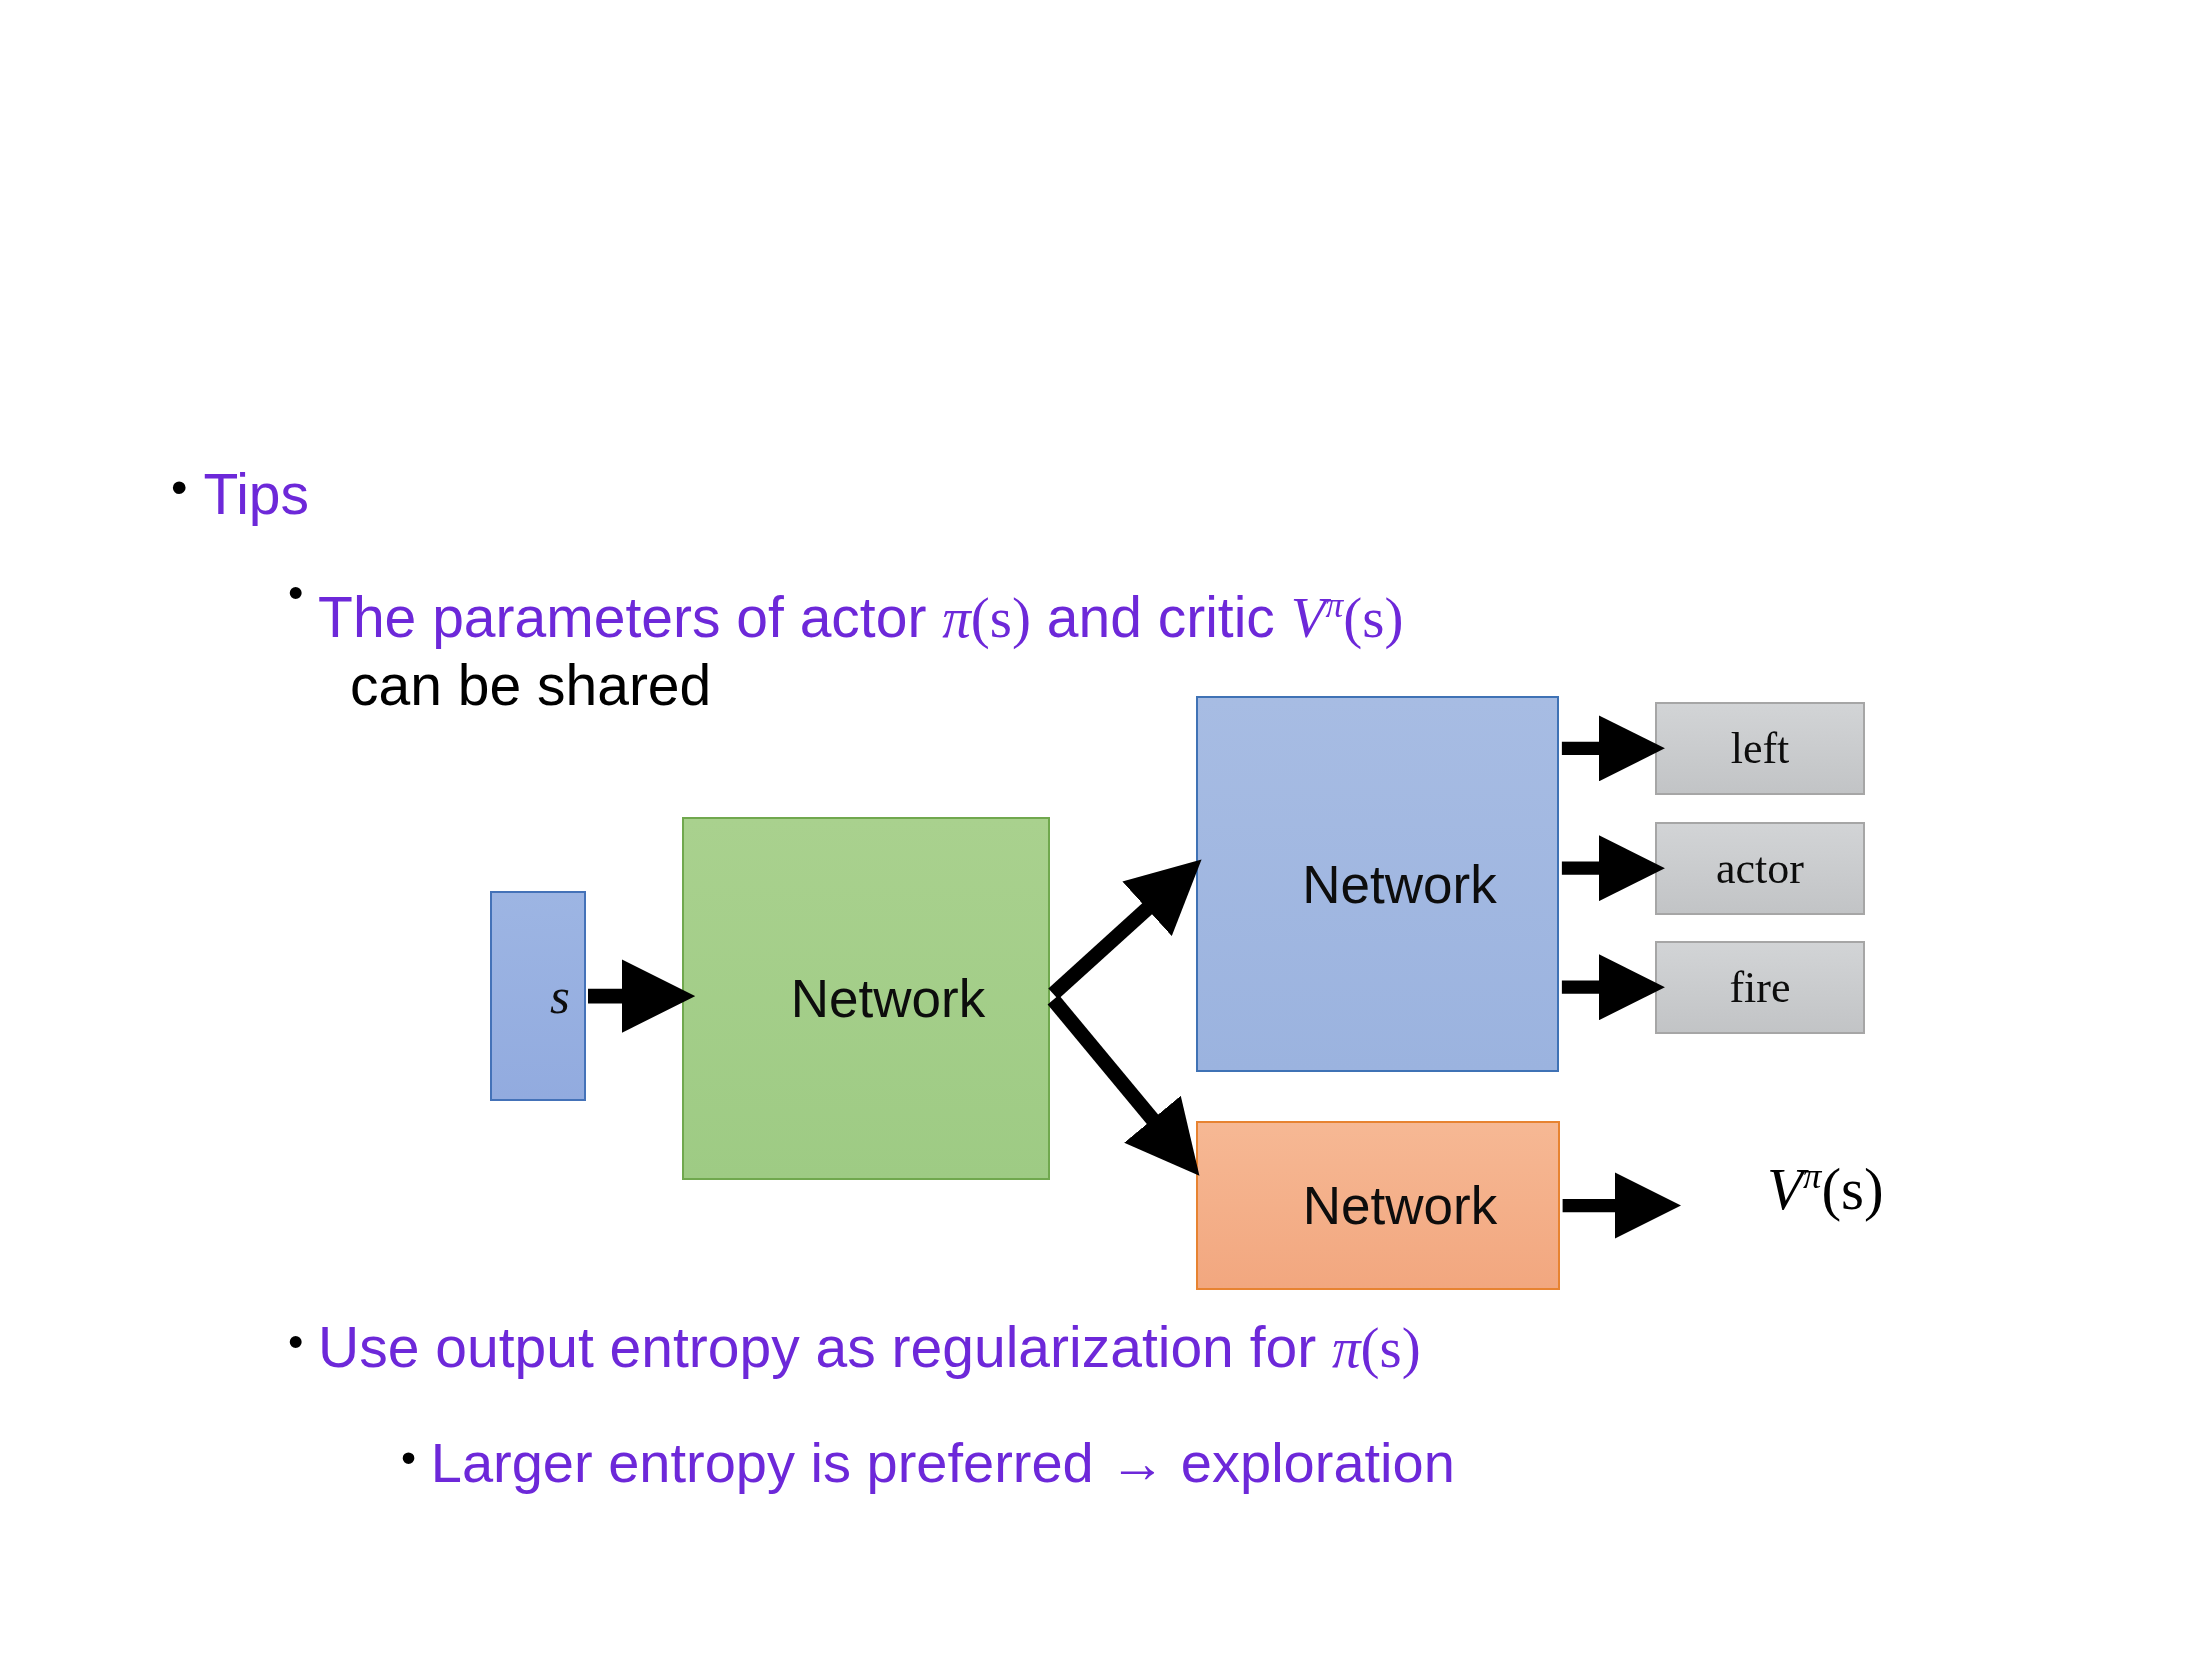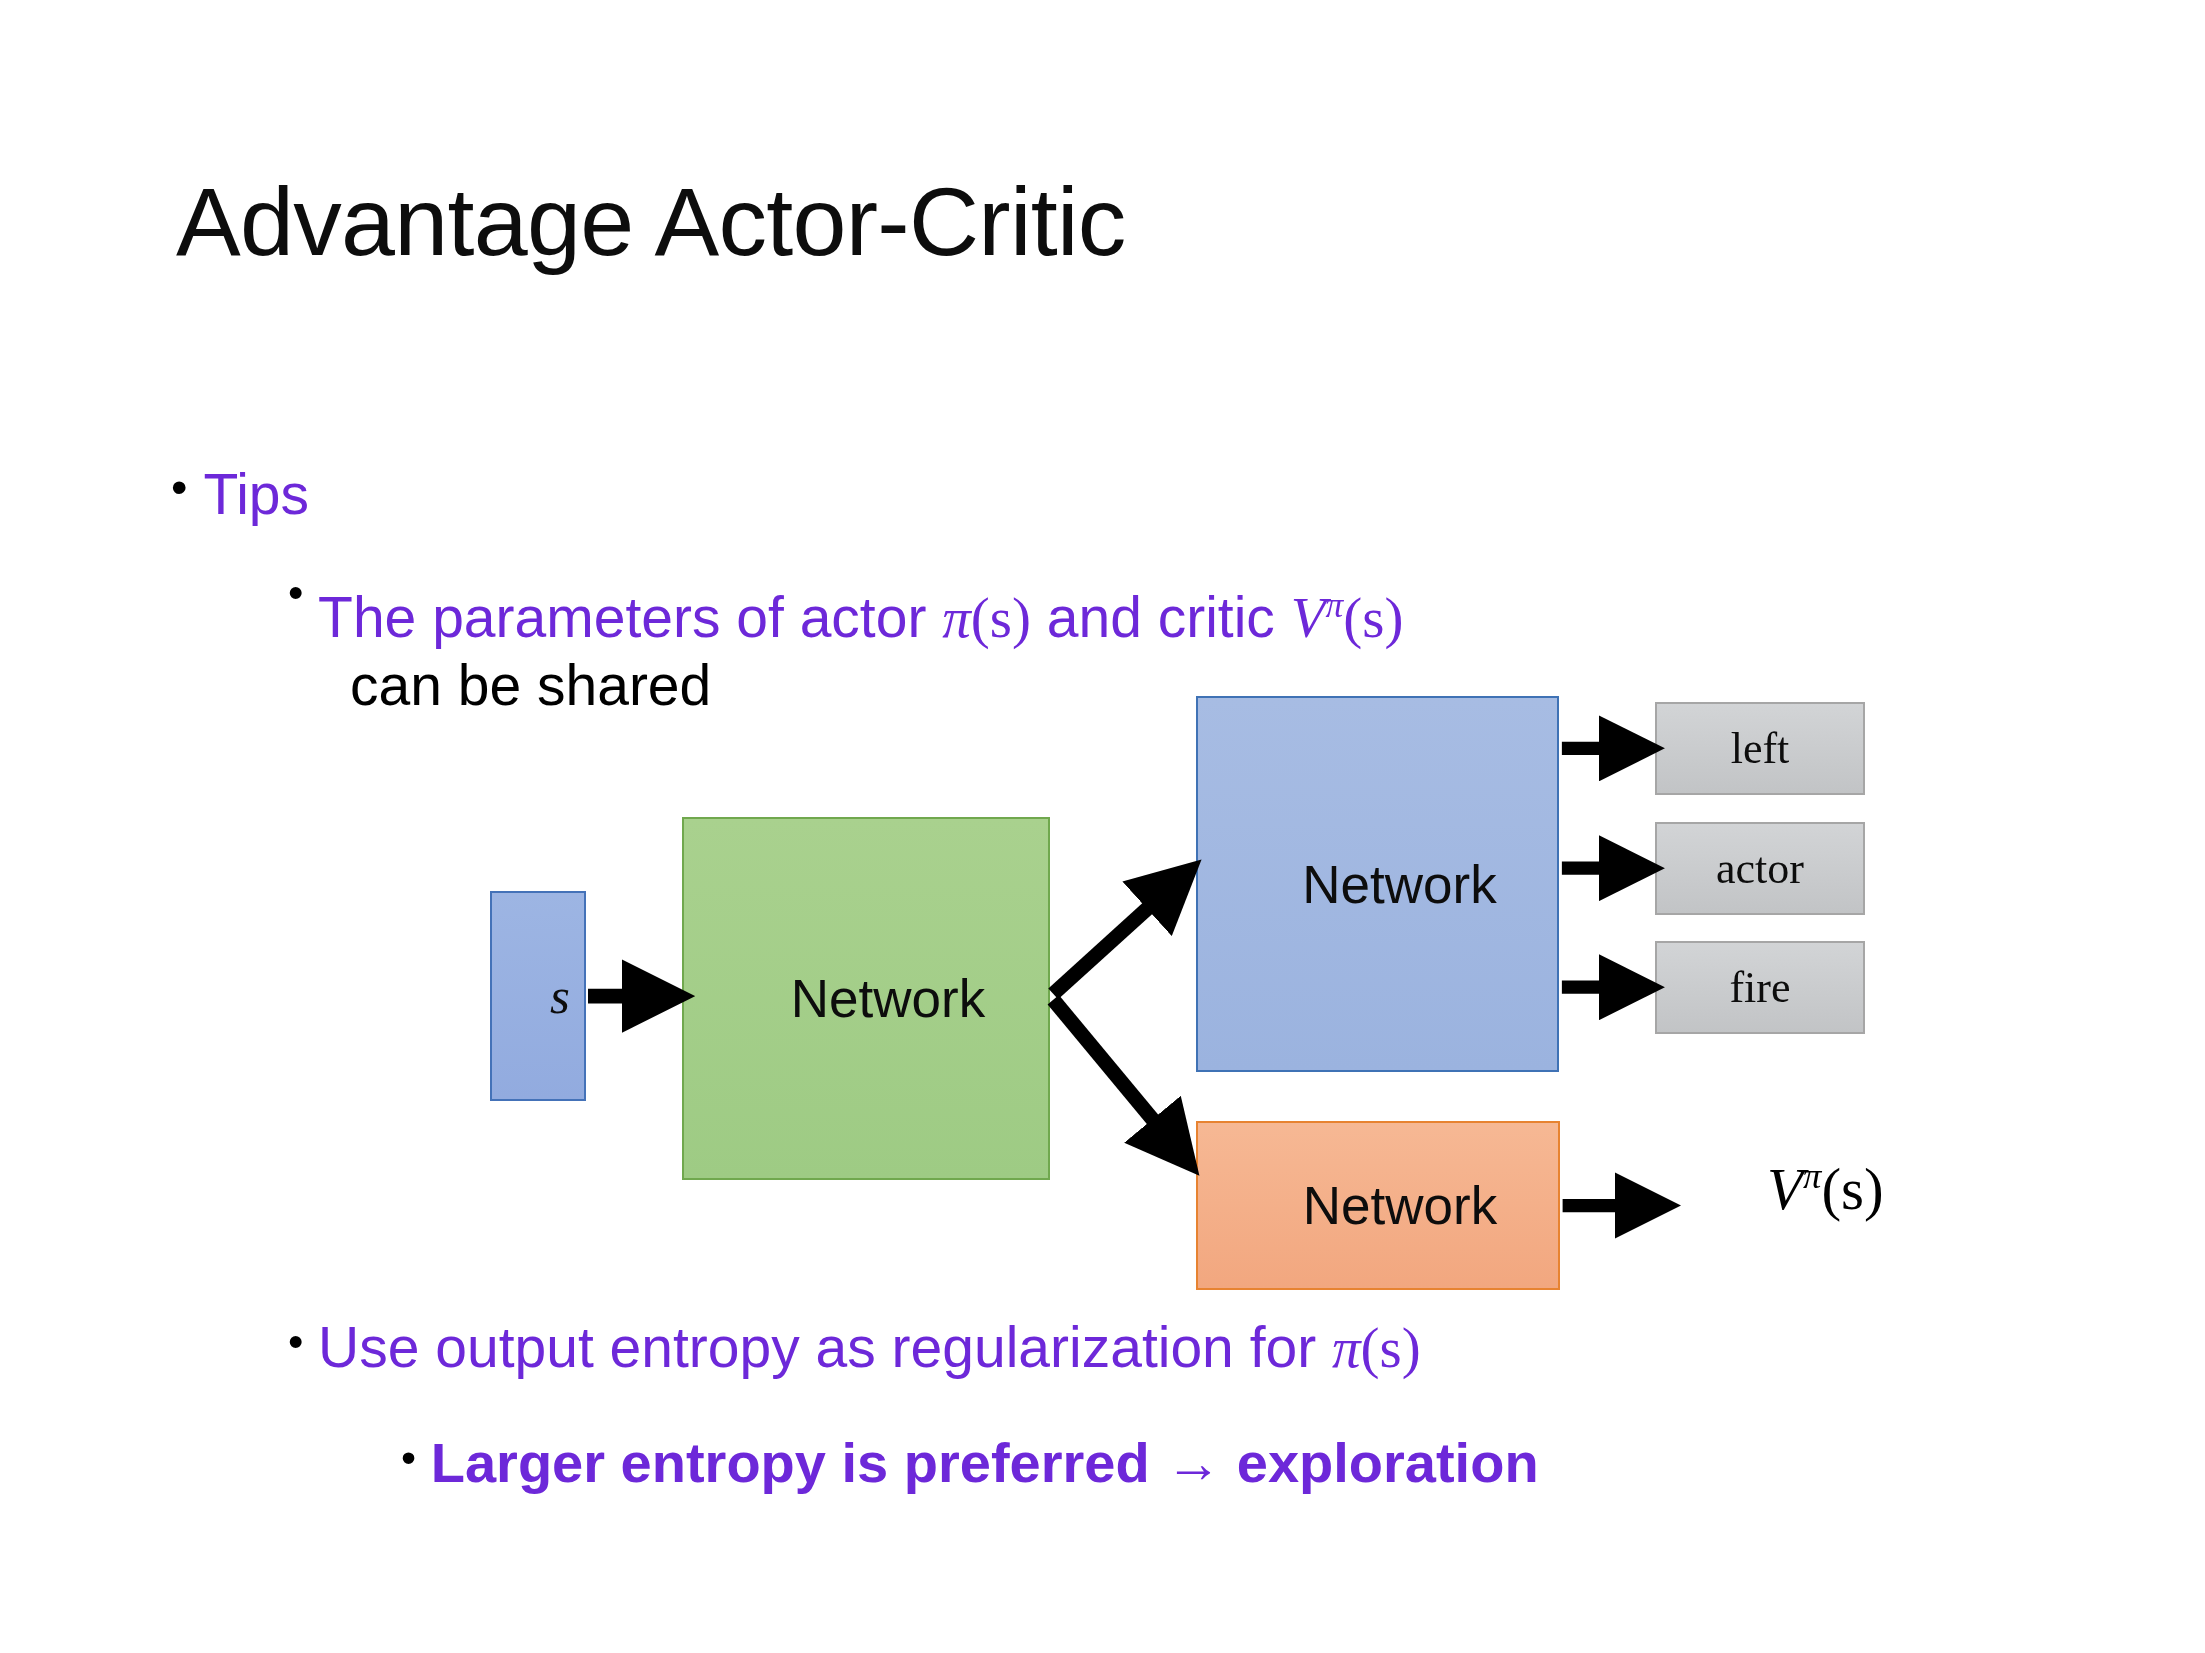--- a/index.html
+++ b/index.html
@@ -71,21 +71,21 @@
     font-size: 57px;
     line-height: 1.12;
     white-space: nowrap;
   }
 
   #bullet-entropy { left: 288px; top: 1316px; }
   #bullet-entropy .bul-text { font-size: 57px; }
   #bullet-entropy .bul-dot { font-size: 44px; margin-right: 14.7px; padding-top: 4.4px; }
 
   #bullet-larger { left: 401px; top: 1432px; }
-  #bullet-larger .bul-text { font-size: 56px; font-weight: bold; }
+  #bullet-larger .bul-text { font-size: 56px; }
   #bullet-larger .bul-dot { font-size: 43px; margin-right: 14.7px; padding-top: 4.4px; }
 
   
   .mi {
     font-family: "Liberation Serif", serif;
     font-style: italic;
     font-size: 1.0em;
   }
   .mi-up {
     font-family: "Liberation Serif", serif;
@@ -196,21 +196,20 @@
     width: 2205px;
     height: 1654px;
     pointer-events: none;
   }
 </style>
 </head>
 <body>
 
 <div class="slide">
 
-  <div class="title">Advantage Actor-Critic</div>
 
   <div class="bullet-row" id="bullet-tips">
     <span class="bul-dot">•</span>
     <span class="bul-text">Tips</span>
   </div>
 
   <div class="bullet-row" id="bullet-params">
     <span class="bul-dot">•</span>
     <span class="bul-text"><span>The parameters of actor </span><span class="mi">π</span><span class="paren">(s)</span><span>  and critic </span><span class="mi-up" style="font-style:italic;">V</span><span class="sup">π</span><span class="paren">(s)</span></span>
   </div>

